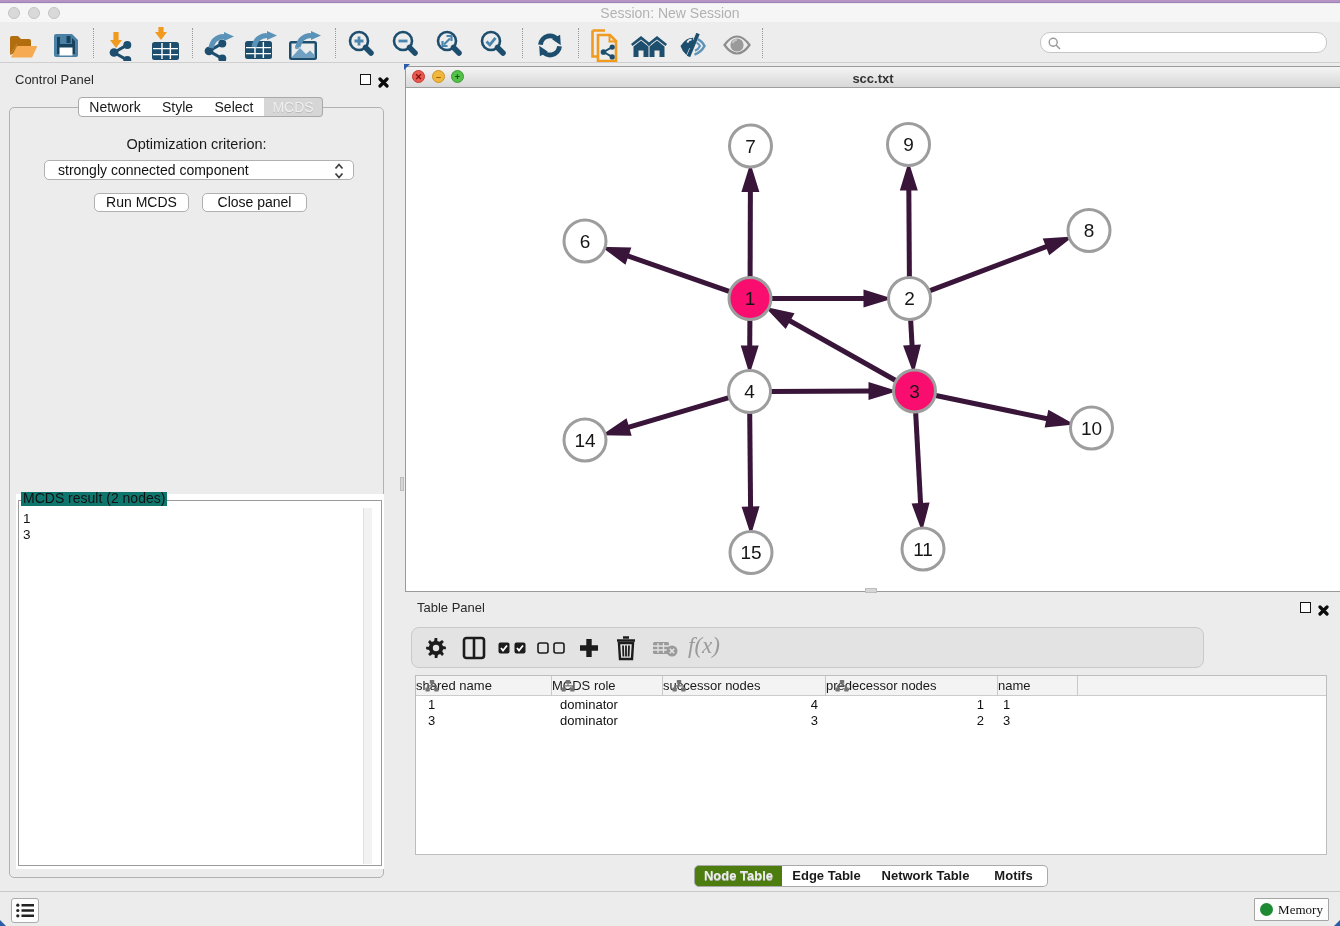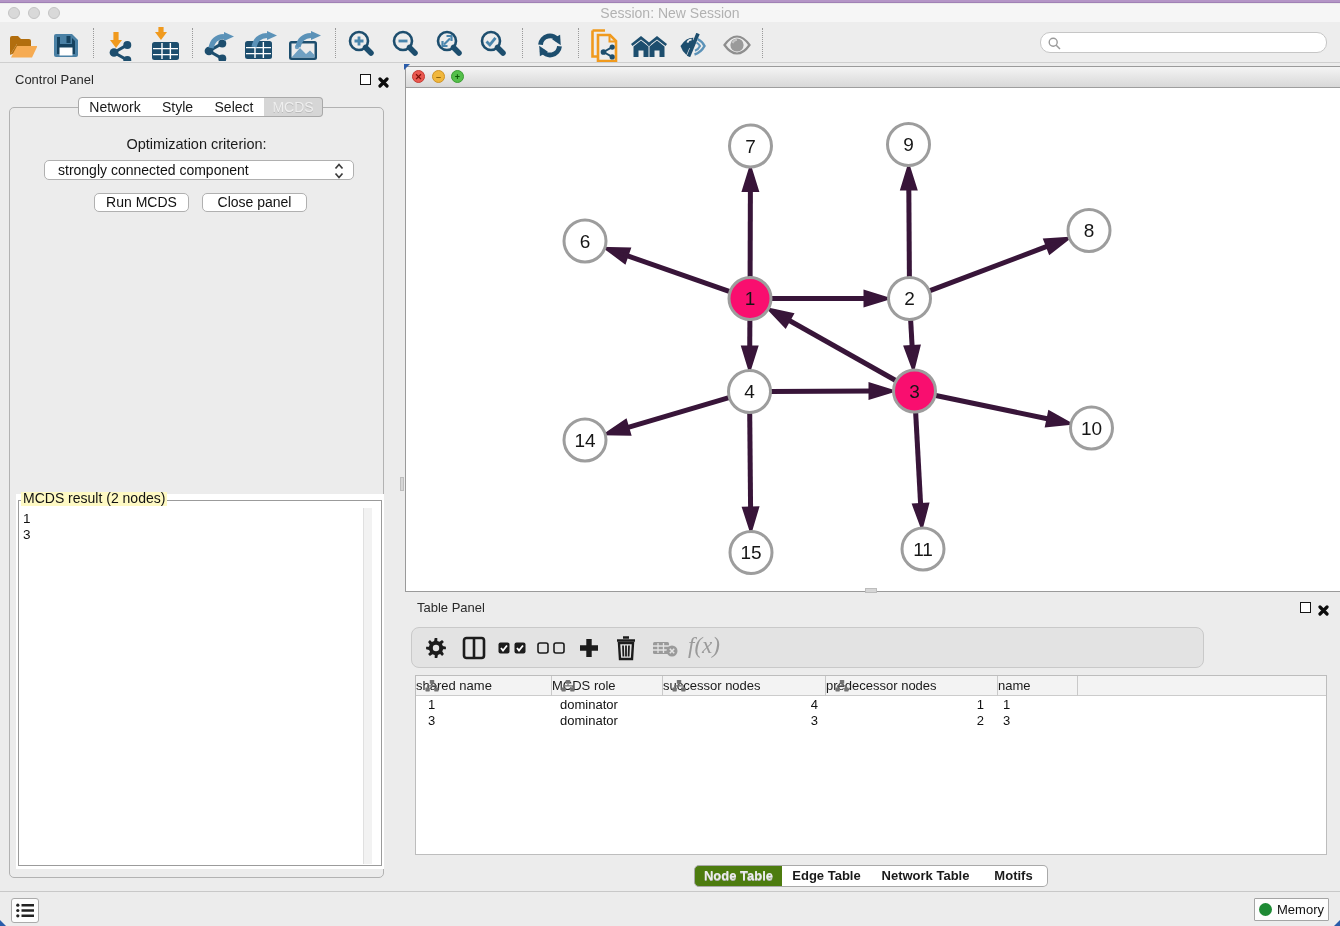--- a/index.html
+++ b/index.html
@@ -27,21 +27,21 @@
 #tab-style   { left:151px; width:54px; border-left:none; }
 #tab-select  { left:204px; width:61px; border-left:none; }
 #tab-mcds    { left:264px; width:59px; border-left:none; border-radius:0 4px 4px 0; background:#d6d6d6; color:#efefef; text-shadow:0 1px 0 #bbb; }
 #opt-label { top:136px; left:9px; width:375px; text-align:center; font-size:14.5px; color:#1a1a1a; }
 #combo { top:160px; left:44px; width:310px; height:20px; background:#fff; border:1px solid #b0b0b0; border-radius:5px; font-size:14px; color:#111; line-height:18px; padding-left:13px; }
 .btn { position:absolute; top:193px; height:19px; background:#fff; border:1px solid #b0b0b0; border-radius:5px; font-size:14px; color:#111; text-align:center; line-height:17px; }
 #btn-run { left:94px; width:95px; }
 #btn-close { left:202px; width:105px; }
 #mcds-white { top:494px; left:16px; width:368px; height:375px; background:#fff; }
 #mcds-border { top:500px; left:18px; width:364px; height:366px; border:1px solid #9b9b9b; }
-#mcds-legend { top:492px; left:21px; background:#fef9c3; padding:0 2px; font-size:14px; color:#111; height:14px; line-height:13px; }
+#mcds-legend { top:492px; left:21px; background:#0f766e; padding:0 2px; font-size:14px; color:#111; height:14px; line-height:13px; }
 #mcds-vals { top:511px; left:23px; font-size:13.5px; color:#111; line-height:16px; }
 #mcds-scroll { top:508px; left:363px; width:9px; height:356px; background:#f2f2f2; border-left:1px solid #e0e0e0; }
 
 
 #netwin { top:66px; left:405px; width:935px; height:526px; background:#fff; border:1px solid #9a9a9a; border-right:none; }
 #net-titlebar { top:0; left:0; width:934px; height:21px; background:linear-gradient(#f4f4f4,#d8d8d8); border-bottom:1px solid #9e9e9e; }
 .tl { position:absolute; top:3px; width:13px; height:13px; border-radius:50%; line-height:12px; text-align:center; font-size:9px; font-weight:bold; }
 #tl-r { left:6px;  background:#ea5850; border:0.5px solid #c33a32; color:#7c0f08; }
 #tl-y { left:26px; background:#f0b73c; border:0.5px solid #cf9325; color:#8a5d05; }
 #tl-g { left:45px; background:#54bf4a; border:0.5px solid #3a9d32; color:#0d5c06; }
@@ -60,21 +60,21 @@
 
 .btab { position:absolute; top:865px; height:22px; border:1px solid #a9a9a9; background:#fff; font-size:13px; font-weight:bold; color:#1a1a1a; text-align:center; line-height:20px; }
 #btab-node { left:694px; width:89px; border-radius:5px 0 0 5px; background:#4d7c0f; color:#ededed; text-shadow:0 1px 0 #b5b5b5; }
 #btab-edge { left:782px; width:90px; border-left:none; }
 #btab-netw { left:871px; width:110px; border-left:none; }
 #btab-motif{ left:980px; width:68px; border-left:none; border-radius:0 5px 5px 0; }
 
 
 #statusbar { top:891px; left:0; width:1340px; height:35px; background:#ececec; border-top:1px solid #c8c8c8; }
 #sb-btn { position:absolute; top:6px; left:11px; width:28px; height:25px; background:#fdfdfd; border:1px solid #ababab; border-radius:3px; }
-#mem-btn { position:absolute; top:6px; left:1254px; width:75px; height:23px; background:#fdfdfd; border:1px solid #a5a5a5; border-radius:1px; font-size:13px; color:#111; line-height:21px; text-align:center; }
+#mem-btn { position:absolute; top:6px; left:1254px; width:75px; height:23px; background:#fdfdfd; border:1px solid #a5a5a5; border-radius:1px; font-size:13px; color:#111; line-height:21px; text-align:center;font-family:Liberation Serif, serif; }
 </style>
 </head>
 <body>
 <div id="purple" class="abs"></div>
 <div id="titlebar" class="abs">
   <div class="dot" style="left:8px"></div>
   <div class="dot" style="left:28px"></div>
   <div class="dot" style="left:48px"></div>
   <div id="title-text" class="abs">Session: New Session</div>
 </div>
@@ -228,20 +228,21 @@
 <div id="mcds-border" class="abs"></div>
 <div id="mcds-legend" class="abs">MCDS result (2 nodes)</div>
 <div id="mcds-vals" class="abs">1<br>3</div>
 <div id="mcds-scroll" class="abs"></div>
 
 <div id="netwin" class="abs">
   <div id="net-titlebar" class="abs">
     <div class="tl" id="tl-r">✕</div>
     <div class="tl" id="tl-y">–</div>
     <div class="tl" id="tl-g">+</div>
+    <div id="net-title" class="abs">scc.txt</div>
   </div>
   <svg class="abs" style="top:22px;left:0" width="933" height="503" viewBox="0 0 933 503">
 <g stroke="#381539" stroke-width="5" fill="#381539">
 <line x1="344.1" y1="189.0" x2="344.4" y2="98.5"></line>
 <polygon points="344.4,82.5 350.0,100.5 338.8,100.5"></polygon>
 <line x1="324.6" y1="202.8" x2="218.2" y2="165.7"></line>
 <polygon points="203.1,160.4 221.9,161.0 218.2,171.6"></polygon>
 <line x1="364.5" y1="209.5" x2="462.0" y2="209.5"></line>
 <polygon points="478.0,209.5 460.0,215.1 460.0,203.9"></polygon>
 <line x1="343.9" y1="230.0" x2="343.7" y2="261.0"></line>

